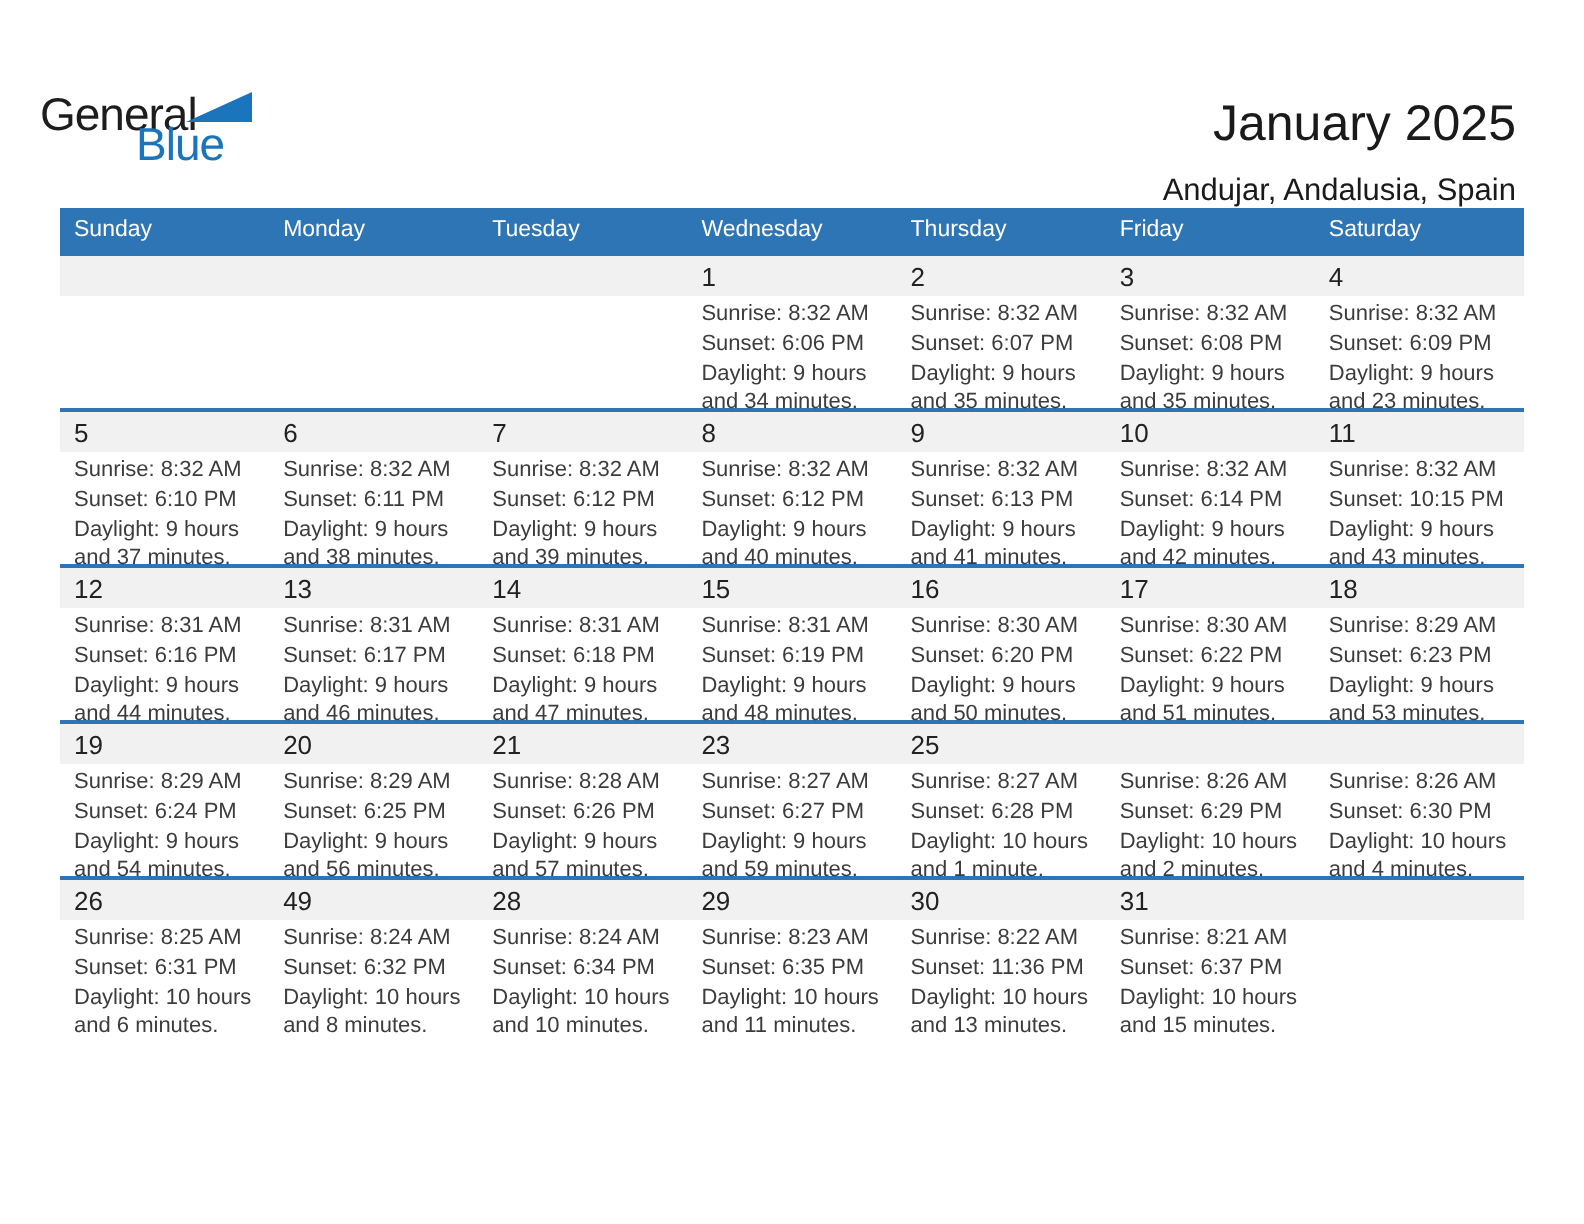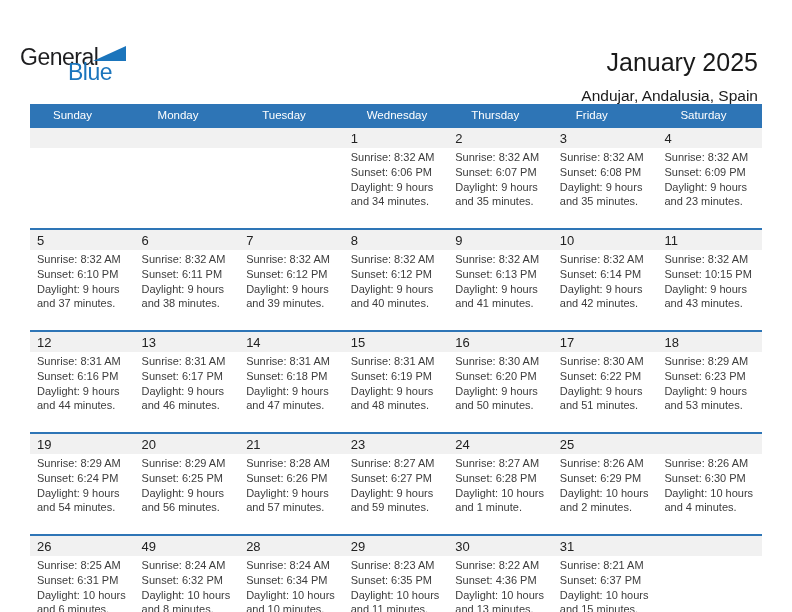--- a/index.html
+++ b/index.html
@@ -23,25 +23,25 @@
     clip-path:polygon(0 100%,100% 100%,100% 0);}
   .logo-blue{position:absolute;left:48px;top:15px;font-size:23px;font-weight:500;color:var(--logo-blue);letter-spacing:-0.5px;}
   
   .titleblock{position:absolute;right:34px;top:36px;text-align:right;margin-top:12px;}
   .title{font-size:25px;color:var(--ink);line-height:28px;}
   .subtitle{margin-top:11px;font-size:15.5px;color:var(--ink);}
   
   .calendar{position:absolute;left:30px;top:104px;width:732px;}
   .grid7{display:grid;grid-template-columns:repeat(7,1fr);}
   .weekday-header{background:var(--header-bg);height:22px;align-items:center;}
-  .weekday{color:#ffffff;font-size:11.5px;padding-left:23px;white-space:nowrap;overflow:hidden;}
+  .weekday{color:#ffffff;font-size:11.5px;padding-left:7px;white-space:nowrap;overflow:hidden;}
   .week-row{border-top:2px solid var(--divider);}
   .strip{background:var(--strip);height:20px;}
   .numcell{font-size:13px;color:#222222;padding:3px 0 0 7px;}
-  .details{height:80px;}
+  .details{height:56px;}
   .daycell{padding:2px 2px 0 7px;}
   .line{font-size:11px;line-height:14.8px;color:var(--detail);white-space:nowrap;}
 </style>
 </head>
 <body>
 
 <div class="logo">
   <span class="logo-general">General</span>
   <span class="logo-triangle"></span>
   <span class="logo-blue">Blue</span>
@@ -212,21 +212,20 @@
             <div class="line">and 53 minutes.</div>
           </div>
         </div>
       </div>
       <div class="week-row">
         <div class="strip grid7">
           <div class="numcell">19</div>
           <div class="numcell">20</div>
           <div class="numcell">21</div>
           <div class="numcell">23</div>
-          <div class="numcell">24</div>
           <div class="numcell">25</div>
         </div>
         <div class="details grid7">
           <div class="daycell">
             <div class="line">Sunrise: 8:29 AM</div>
             <div class="line">Sunset: 6:24 PM</div>
             <div class="line">Daylight: 9 hours</div>
             <div class="line">and 54 minutes.</div>
           </div>
           <div class="daycell">
@@ -297,21 +296,21 @@
             <div class="line">and 10 minutes.</div>
           </div>
           <div class="daycell">
             <div class="line">Sunrise: 8:23 AM</div>
             <div class="line">Sunset: 6:35 PM</div>
             <div class="line">Daylight: 10 hours</div>
             <div class="line">and 11 minutes.</div>
           </div>
           <div class="daycell">
             <div class="line">Sunrise: 8:22 AM</div>
-            <div class="line">Sunset: 4:36 PM</div>
+            <div class="line">Sunset: 11:36 PM</div>
             <div class="line">Daylight: 10 hours</div>
             <div class="line">and 13 minutes.</div>
           </div>
           <div class="daycell">
             <div class="line">Sunrise: 8:21 AM</div>
             <div class="line">Sunset: 6:37 PM</div>
             <div class="line">Daylight: 10 hours</div>
             <div class="line">and 15 minutes.</div>
           </div>
           <div class="daycell"></div>

